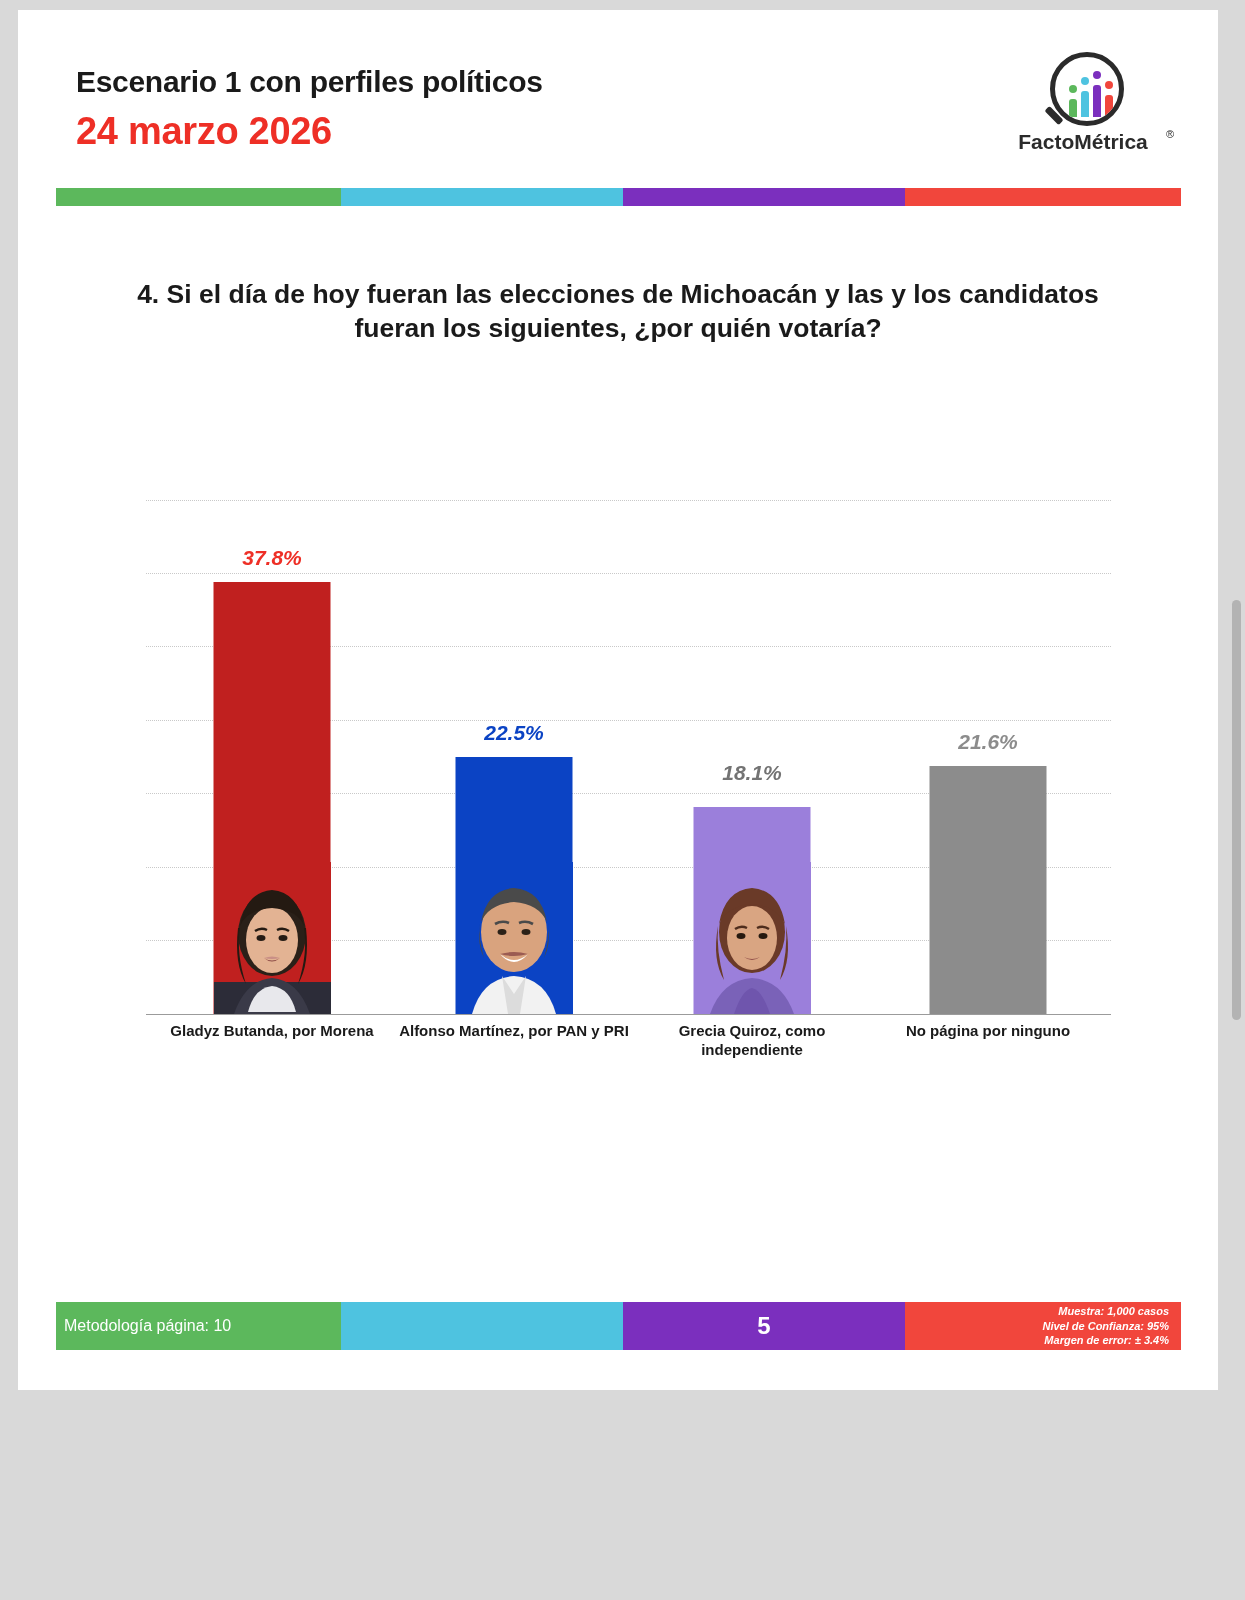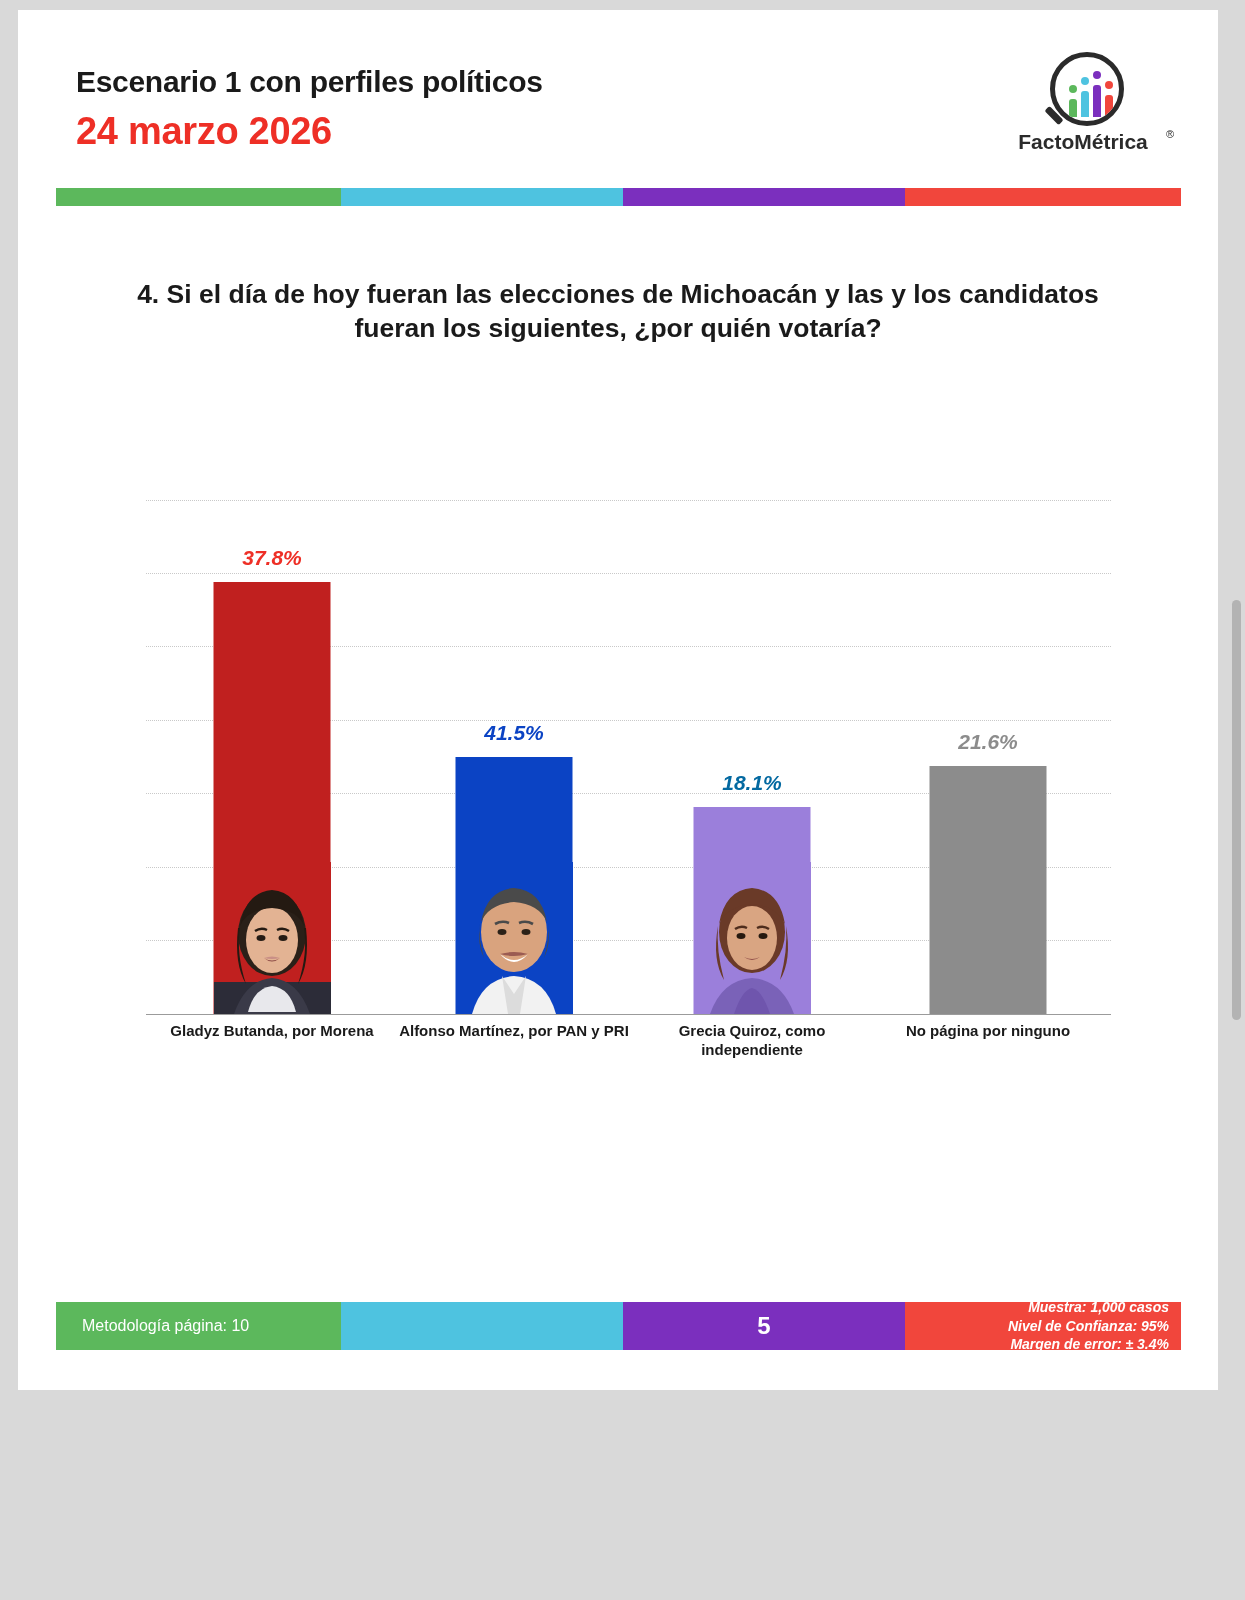--- a/index.html
+++ b/index.html
@@ -173,27 +173,27 @@
   }
   .photo svg { display: block; }
   
   .footer {
     position: absolute;
     left: 38px; bottom: 40px;
     width: 1125px; height: 48px;
     display: flex;
   }
   .f-seg { height: 100%; display: flex; align-items: center; }
-  .f1 { width: 285px; background: #5cb85c; color: #fff; font-size: 16px; padding-left: 26px; }
+  .f1 { width: 285px; background: #5cb85c; color: #fff; font-size: 16px; padding-left: 8px; }
   .f2 { width: 282px; background: #4ec3e0; }
   .f3 { width: 282px; background: #7b2fbe; color: #fff; justify-content: center; font-size: 24px; font-weight: bold; }
   .f4 { width: 276px; background: #f1463c; color: #fff; justify-content: flex-end; padding-right: 12px; }
   .f4 .meta {
     text-align: right;
-    font-size: 14px;
+    font-size: 11px;
     font-style: italic;
     font-weight: bold;
     line-height: 1.35;
   }
   
   .scrollbar {
     position: absolute;
     right: 4px; top: 600px;
     width: 9px; height: 420px;
     background: #b3b3b3;
@@ -270,21 +270,21 @@
               <path d="M63 68 q6 -3 12 1" stroke="#241a12" stroke-width="2.4" fill="none"></path>
               <path d="M50 96 q8 5 16 0 q-8 7 -16 0 z" fill="#8c4a45"></path>
               <path d="M50 96 q8 -3 16 0 q-8 2 -16 0 z" fill="#c98f86"></path>
             </svg>
           </div>
         </div>
         <div class="cat-label">Gladyz Butanda, por Morena</div>
       </div>
 
       <div class="barcol" style="left:248px;">
-        <div class="bar-value" style="bottom:269px;color:#0b43c4;">41.5%</div>
+        <div class="bar-value" style="bottom:269px;color:#0b43c4;">22.5%</div>
         <div class="bar" style="height:257px;background:#0b43c4;">
           <div class="photo">
             <svg width="117" height="152" viewBox="0 0 117 152">
               <rect width="117" height="152" fill="#0b43c4"></rect>
               <path d="M16 152 q10 -36 42 -38 q32 2 42 38 z" fill="#f2f2f2"></path>
               <path d="M46 114 l12 18 l12 -18 l-6 38 h-12 z" fill="#dcdcdc"></path>
               <ellipse cx="58" cy="70" rx="33" ry="40" fill="#d9a37e"></ellipse>
               <path d="M25 60 q6 -32 33 -34 q27 2 33 34 q-8 -18 -33 -20 q-25 2 -33 20 z" fill="#4a4a4a"></path>
               <path d="M24 62 q-3 20 4 34 q-6 -20 -4 -34 z" fill="#4a4a4a"></path>
               <path d="M92 62 q3 20 -4 34 q6 -20 4 -34 z" fill="#4a4a4a"></path>
@@ -294,21 +294,21 @@
               <path d="M63 61 q7 -3 14 1" stroke="#4a4a4a" stroke-width="2.6" fill="none"></path>
               <path d="M44 92 q14 12 28 0 q-14 16 -28 0 z" fill="#ffffff"></path>
               <path d="M44 92 q14 -4 28 0 q-14 4 -28 0 z" fill="#9a5b52"></path>
             </svg>
           </div>
         </div>
         <div class="cat-label">Alfonso Martínez, por PAN y PRI</div>
       </div>
 
       <div class="barcol" style="left:486px;">
-        <div class="bar-value" style="bottom:219px;color:#0369a1;">18.1%</div>
+        <div class="bar-value" style="bottom:229px;color:#737373;">18.1%</div>
         <div class="bar" style="height:207px;background:#9b7fdb;">
           <div class="photo">
             <svg width="117" height="152" viewBox="0 0 117 152">
               <rect width="117" height="152" fill="#9b7fdb"></rect>
               <path d="M16 152 q12 -34 42 -36 q30 2 42 36 z" fill="#7a62b8"></path>
               <path d="M40 152 q8 -24 18 -26 q10 2 18 26 z" fill="#6f55ad"></path>
               <ellipse cx="58" cy="70" rx="33" ry="41" fill="#6a3a28"></ellipse>
               <ellipse cx="58" cy="76" rx="25" ry="32" fill="#d9a582"></ellipse>
               <path d="M25 62 q6 -34 33 -36 q27 2 33 36 q-8 -18 -33 -20 q-25 2 -33 20 z" fill="#6a3a28"></path>
               <path d="M24 64 q-6 34 6 54 q-8 -30 -6 -54 z" fill="#6a3a28"></path>

